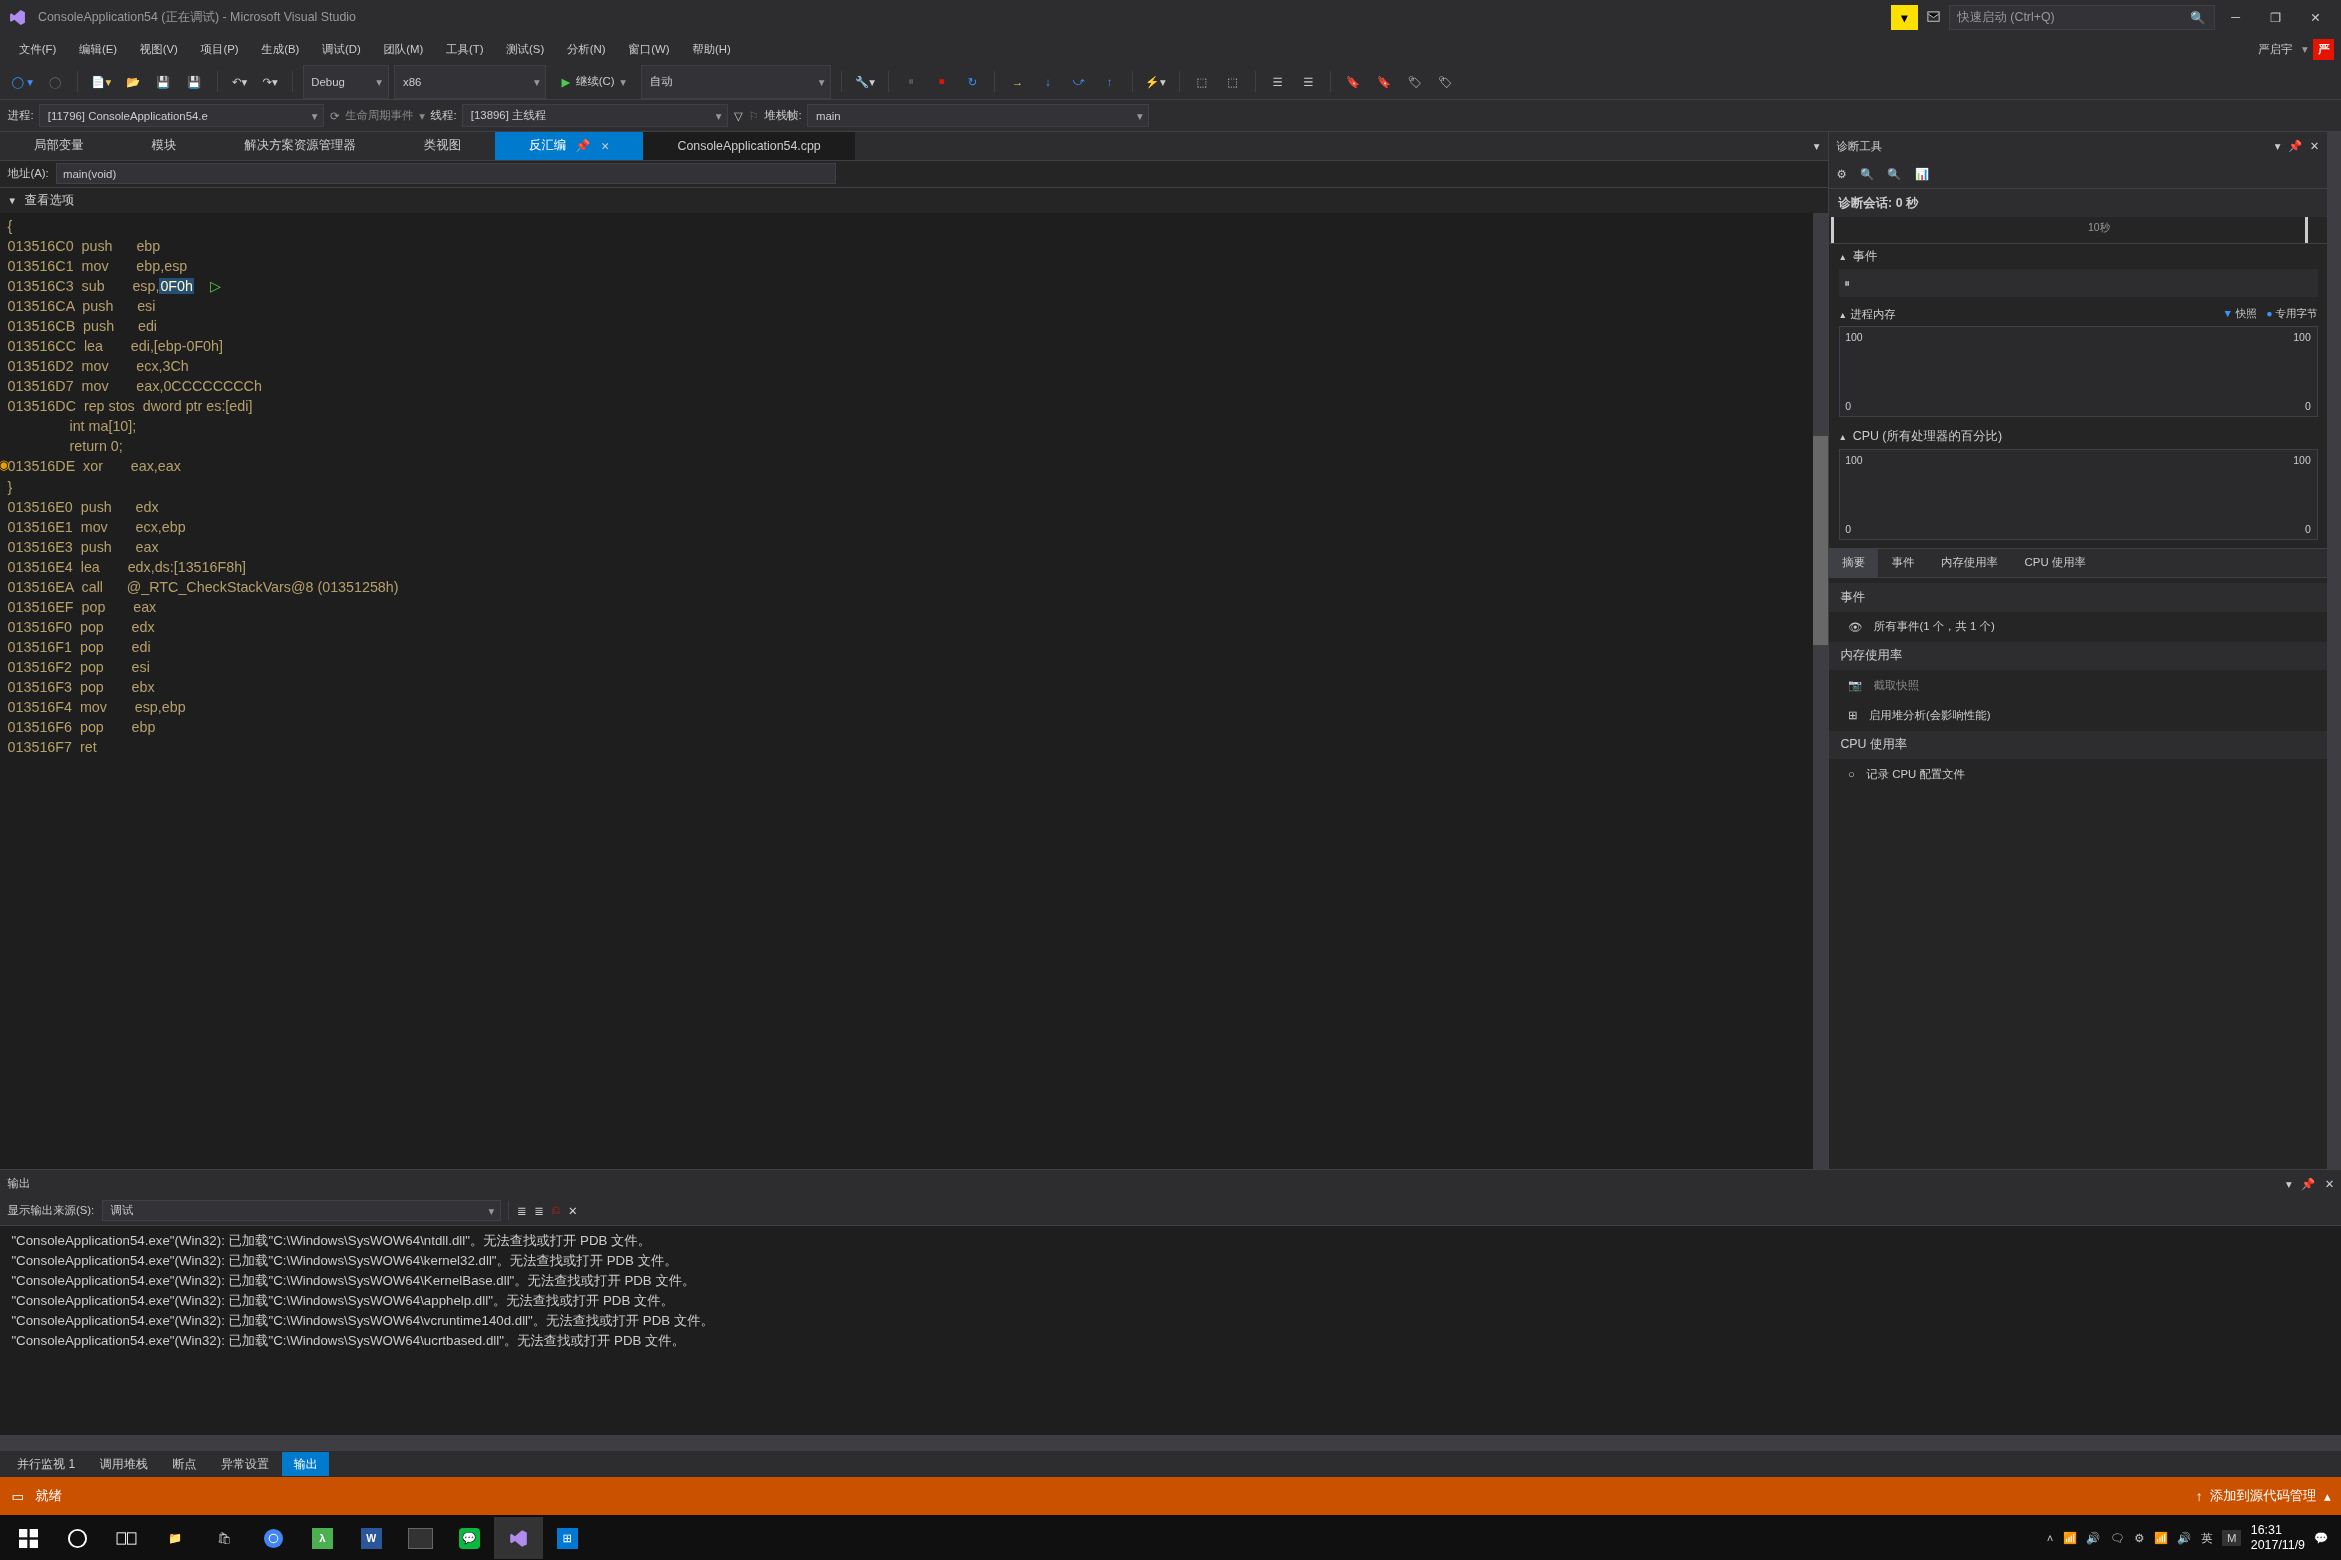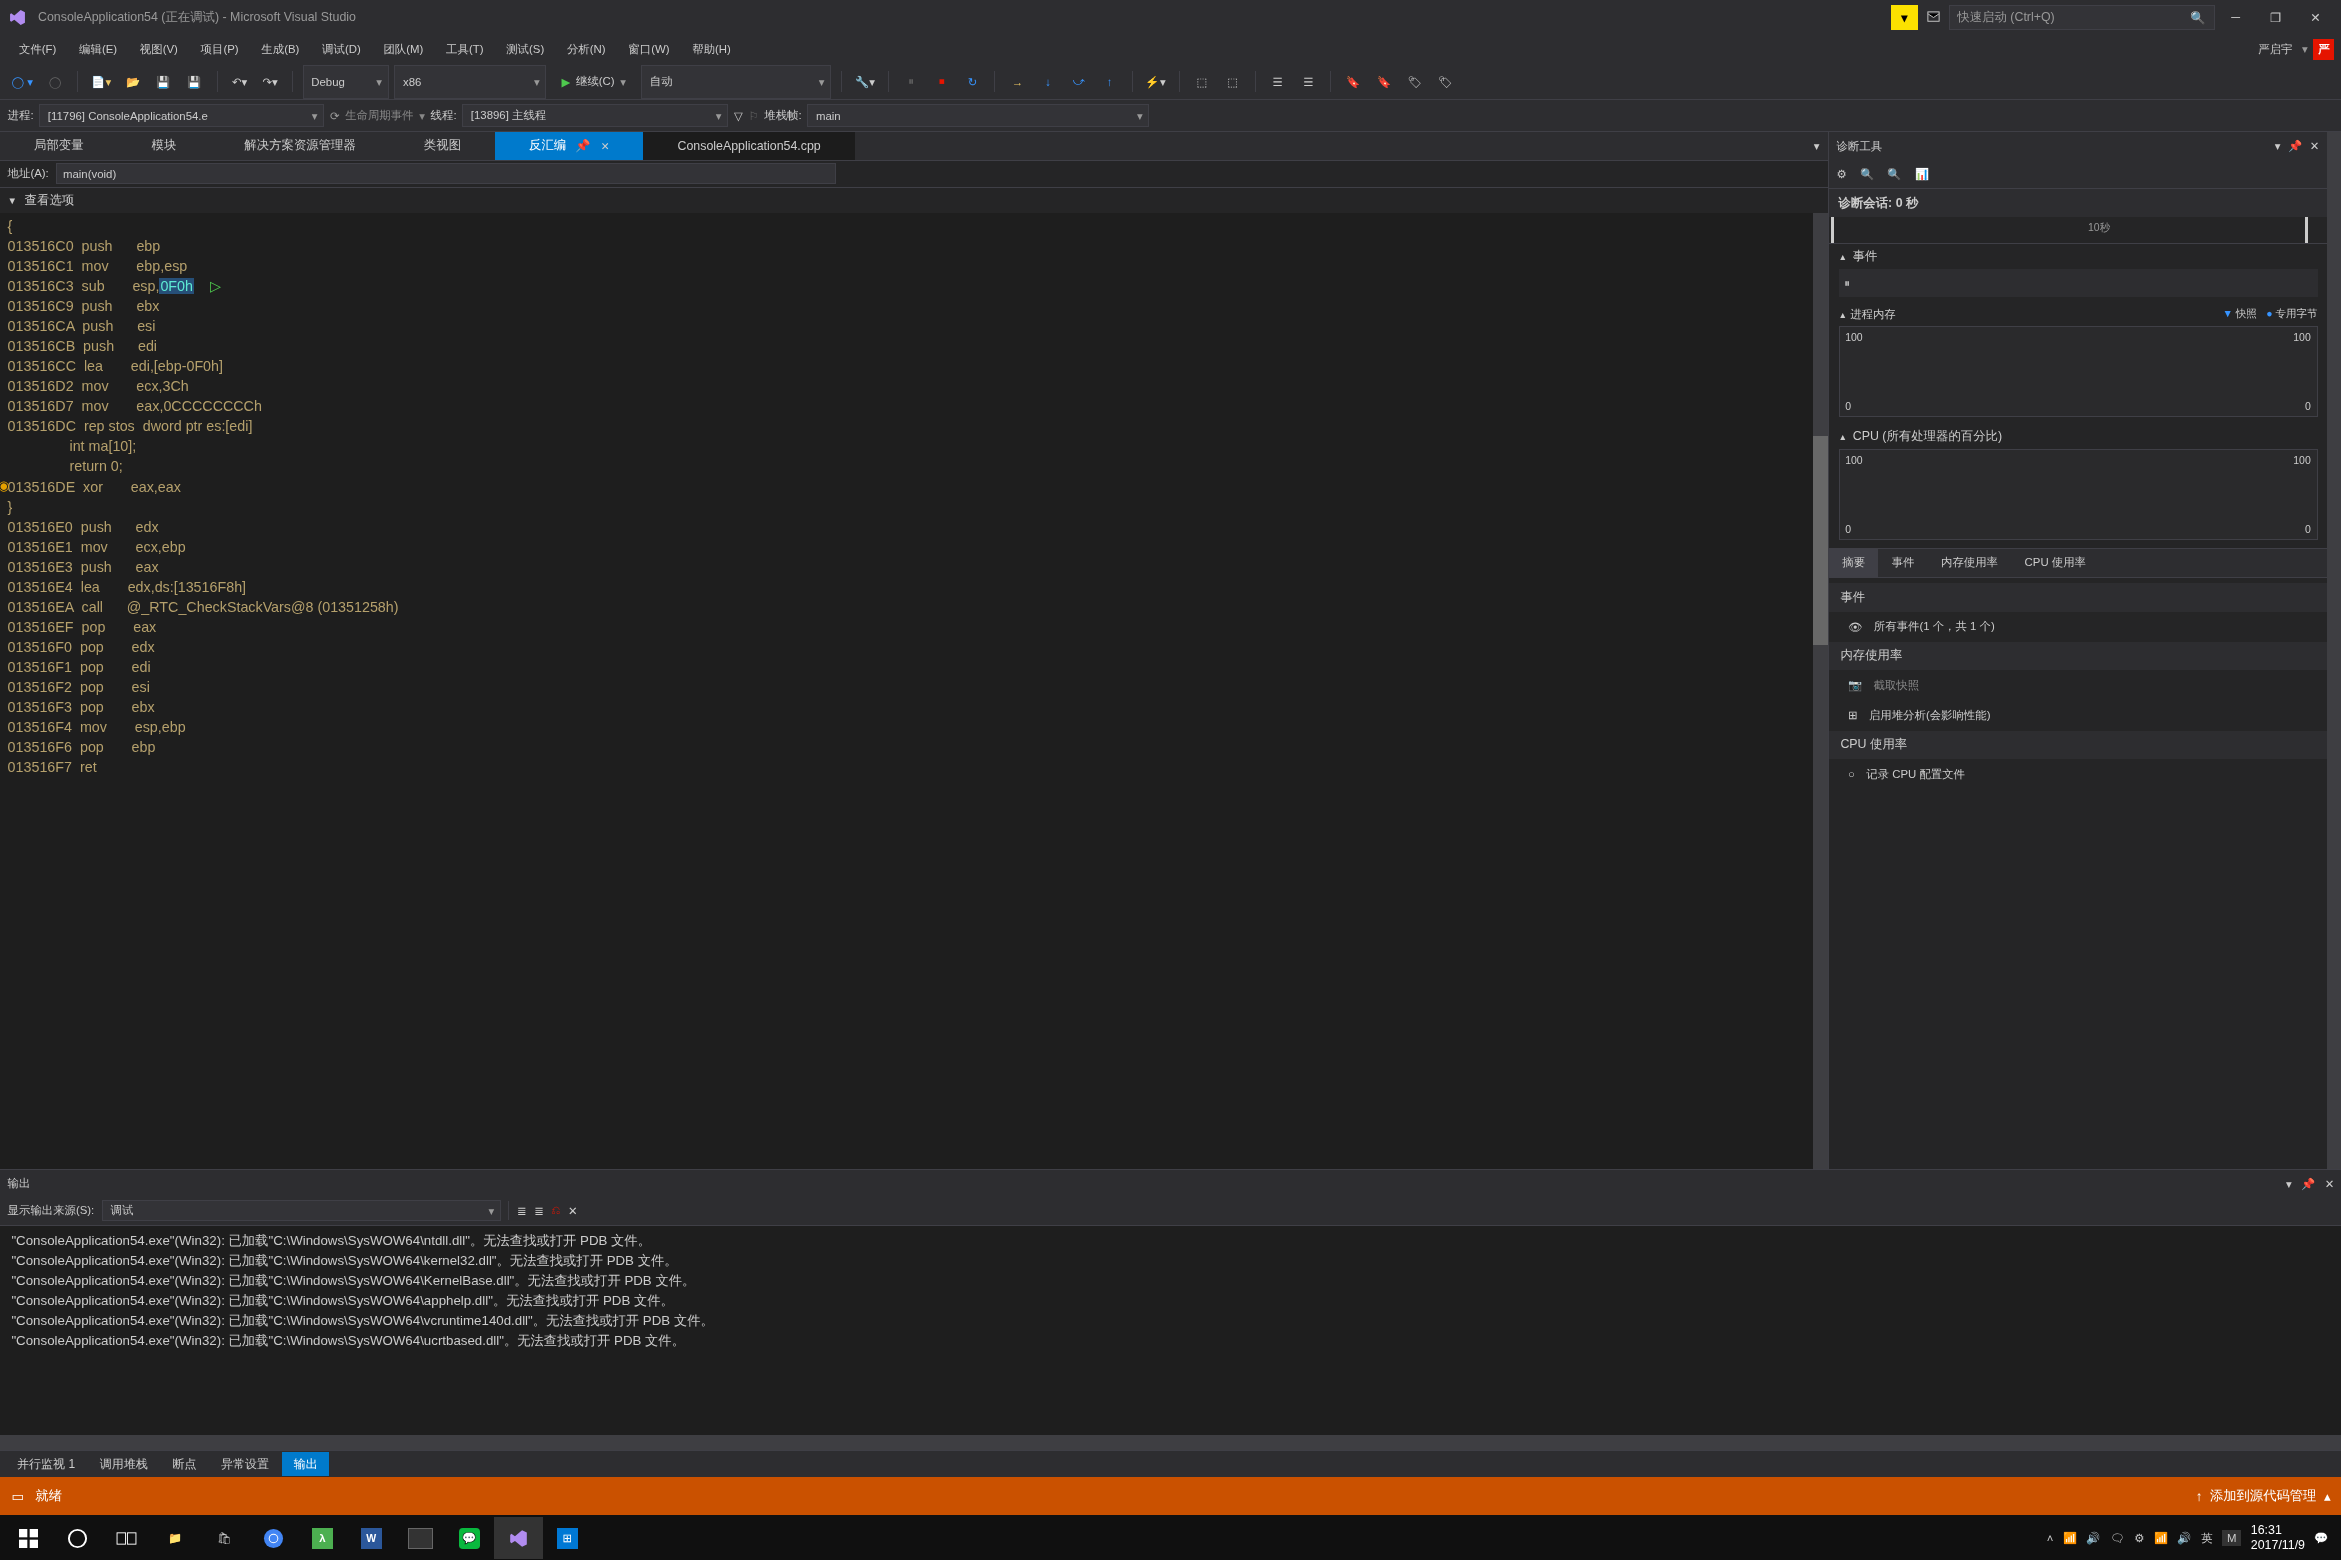--- a/index.html
+++ b/index.html
@@ -40,21 +40,21 @@
 .tabs-row .spacer{flex:1;}
 .address-row { height:27px;background:#252526;display:flex;align-items:center;padding:0 7.6px;gap:7.6px;border-bottom:1px solid #3f3f46;}
 .address-row .addr-input{flex:0 0 780px;height:21px;background:#333337;border:1px solid #3f3f46;padding:0 5.7px;color:#ccc;display:flex;align-items:center;}
 .viewopt-row{height:25px;background:#252526;display:flex;align-items:center;padding:0 7.6px;color:#ccc;font-size:12.4px;gap:7.6px;}
 .viewopt-row .chev{font-size:9.5px;}
 .code-area{flex:1;background:#1e1e1e;font-family:"Consolas","Courier New",monospace;font-size:14.3px;padding:3.8px 7.6px;overflow:auto;position:relative;line-height:1.4;}
 .code-line{white-space:pre;color:#b5a06c;}
 .code-line .addr{color:#b5a06c;}
 .code-line .op{color:#b5a06c;}
 .code-line .arg{color:#b5a06c;}
-.code-line .sel{background:#264f78;color:#5eead4;padding:0 1px;}
+.code-line .sel{background:#264f78;color:#fef9c3;padding:0 1px;}
 .code-line .marker{color:#4ec94e;}
 .code-line.src{color:#b5a06c;padding-left:46px;}
 .code-line .bp{position:absolute;left:-1.9px;color:#e5a100;font-size:13.3px;}
 .code-area .scrollbar-track{position:absolute;right:0;top:0;width:15px;height:100%;background:#3e3e42;}
 .code-area .scrollbar-thumb{position:absolute;right:0;top:223px;width:15px;height:209px;background:#686868;}
 .right-pane { width: 514px; background:#252526; border-left:1px solid #3f3f46;display:flex;flex-direction:column;}
 .right-pane .pane-title { height: 28.5px; background:#2d2d30;display:flex;align-items:center;padding:0 7.6px;color:#ccc;justify-content:space-between;}
 .right-pane .pane-title .title-icons{display:flex;gap:7.6px;}
 .right-pane .diag-toolbar{height:28.5px;background:#2d2d30;display:flex;align-items:center;padding:0 7.6px;gap:13.3px;border-bottom:1px solid #3f3f46;}
 .right-pane .diag-session{padding:5.7px 9.5px;color:#ccc;font-weight:bold;background:#2d2d30;font-size:12.4px;}
@@ -243,21 +243,20 @@
     </div>
     <div class="viewopt-row">
       <span class="chev">▼</span>
       <span>查看选项</span>
     </div>
     <div class="code-area" id="code-area">
       <div class="code-line">{</div>
         <div class="code-line"><span class="addr">013516C0  </span><span class="op">push      </span><span class="arg">ebp</span></div>
         <div class="code-line"><span class="addr">013516C1  </span><span class="op">mov       </span><span class="arg">ebp,esp</span></div>
         <div class="code-line"><span class="addr">013516C3  </span><span class="op">sub       </span><span class="arg">esp,</span><span class="sel">0F0h</span>    <span class="marker">▷</span></div>
-        <div class="code-line"><span class="addr">013516C9  </span><span class="op">push      </span><span class="arg">ebx</span></div>
         <div class="code-line"><span class="addr">013516CA  </span><span class="op">push      </span><span class="arg">esi</span></div>
         <div class="code-line"><span class="addr">013516CB  </span><span class="op">push      </span><span class="arg">edi</span></div>
         <div class="code-line"><span class="addr">013516CC  </span><span class="op">lea       </span><span class="arg">edi,[ebp-0F0h]</span></div>
         <div class="code-line"><span class="addr">013516D2  </span><span class="op">mov       </span><span class="arg">ecx,3Ch</span></div>
         <div class="code-line"><span class="addr">013516D7  </span><span class="op">mov       </span><span class="arg">eax,0CCCCCCCCh</span></div>
         <div class="code-line"><span class="addr">013516DC  </span><span class="op">rep stos  </span><span class="arg">dword ptr es:[edi]</span></div>
         <div class="code-line src">    int ma[10];</div>
         <div class="code-line src">    return 0;</div>
         <div class="code-line"><span class="bp">◉</span><span class="addr">013516DE  </span><span class="op">xor       </span><span class="arg">eax,eax</span></div>
         <div class="code-line">}</div>

